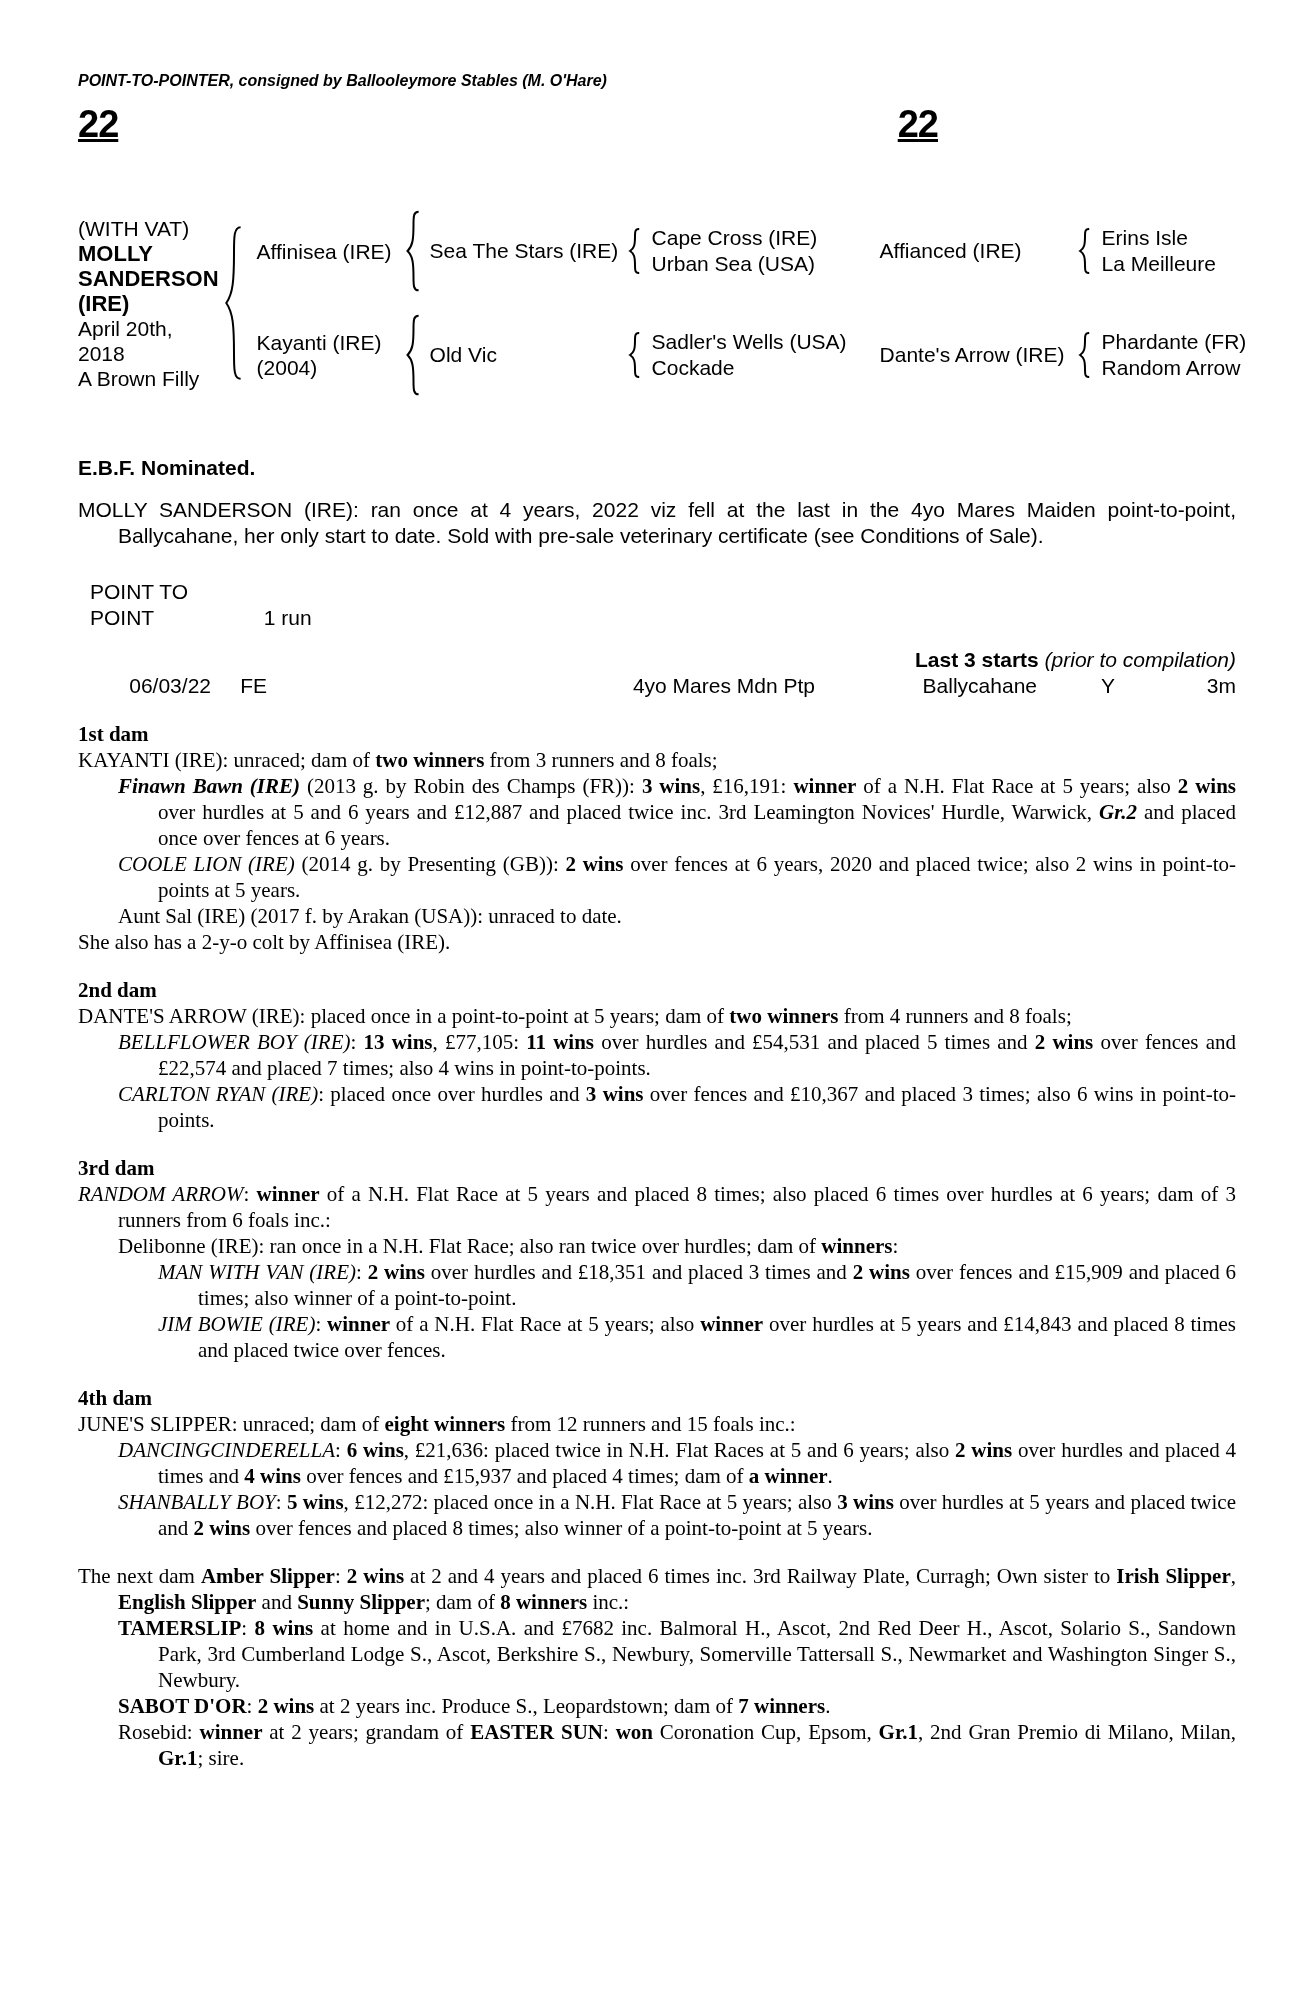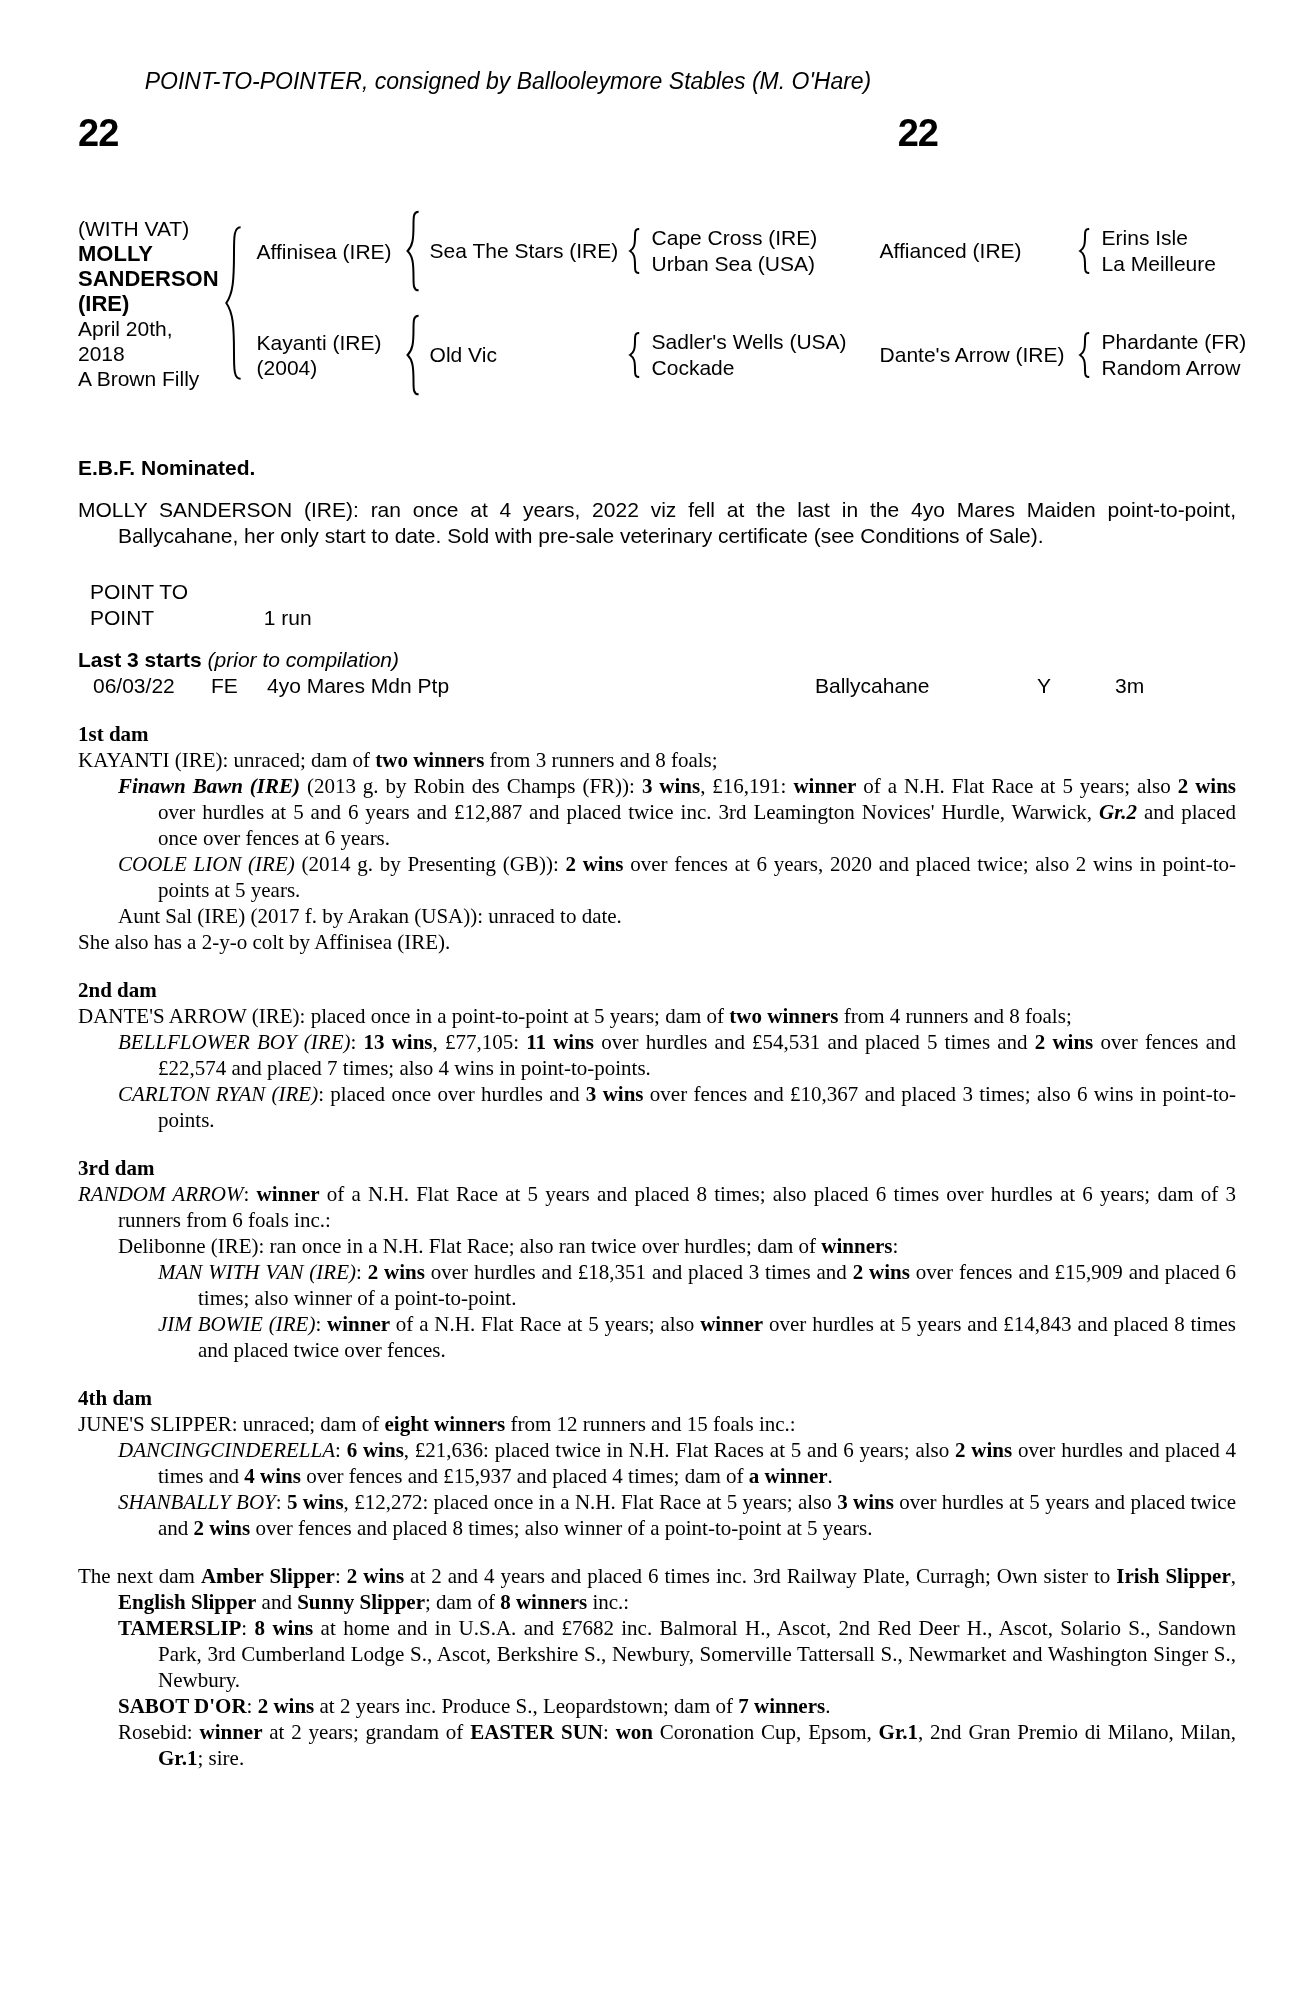--- a/index.html
+++ b/index.html
@@ -10,26 +10,27 @@
     font-family:"Liberation Sans","DejaVu Sans",sans-serif;
     font-size:21px;line-height:26px;
     overflow:hidden;
   }
   .b{font-weight:bold}
   .i{font-style:italic}
 
   
   .header-block{position:relative;width:860px;height:92px;}
   .page-title{
-    text-align:center;font-size:23px;font-weight:normal;font-style:italic;
+    text-align:left;font-size:16px;font-weight:bold;font-style:italic;
     line-height:26px;white-space:nowrap;
   }
   .lot{
-    position:absolute;top:45px;font-size:38px;line-height:40px;font-weight:bold;
+    position:absolute;top:36px;font-size:38px;line-height:40px;font-weight:bold;
     letter-spacing:-1px;
+    text-decoration:underline;
   }
   .lot-left{left:0;}
   .lot-right{right:0;}
 
   
   .pedigree{display:flex;align-items:center;width:860px;margin-top:39px;}
   .produce{width:206px;line-height:25px;}
   .produce .p-name{font-weight:bold;font-size:22px;}
   .brace{display:block;flex:none;}
   .brace-big{width:22px;height:158px;margin-left:4px;}
@@ -48,21 +49,21 @@
   
   .para{text-align:justify;}
   .ind0{padding-left:40px;text-indent:-40px;}
   .ind1{padding-left:80px;text-indent:-40px;}
   .ind2{padding-left:120px;text-indent:-40px;}
   .intro{margin-top:16px;}
 
   .ptp-row{margin-top:30px;margin-left:12px;}
   .ptp-label{display:inline-block;width:168px;}
 
-  .last-starts{margin-top:16px;}
+  .last-starts{margin-top:16px;text-align:right;}
   .race-row{display:flex;margin-left:15px;}
   .rr-date{width:118px;flex:none;}
   .rr-code{width:56px;flex:none;}
   .rr-race{width:548px;flex:none;}
   .rr-course{width:222px;flex:none;}
   .rr-going{width:78px;flex:none;}
   .rr-dist{flex:1;}
 
   .section{margin-top:22px;font-family:Liberation Serif, serif;}
   .sec-heading{font-weight:bold;}

